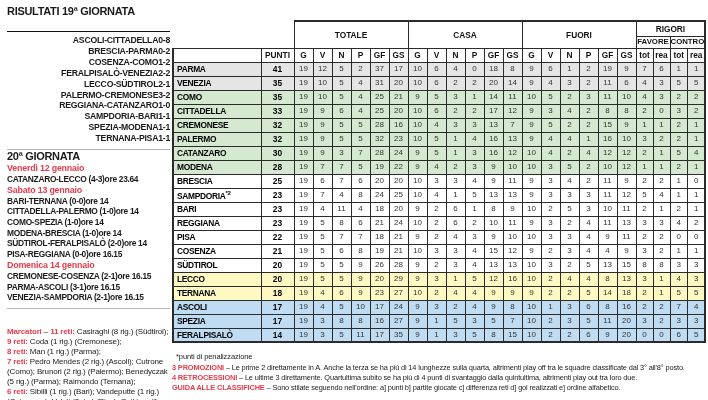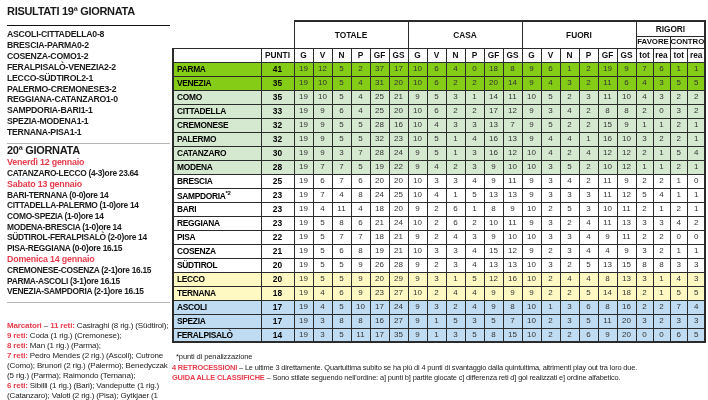--- a/index.html
+++ b/index.html
@@ -10,22 +10,22 @@
   html,body{width:708px;height:400px;}
   body{
     background:#fff;
     font-family:"Liberation Sans","DejaVu Sans",sans-serif;
     color:#1a1a1a;
     position:relative;
     overflow:hidden;
   }
   
   .left{position:absolute;left:7px;top:5px;width:163px;}
-  .sec-title{font-size:11px;font-weight:800;letter-spacing:-0.3px;padding-bottom:8px;border-bottom:1.5px solid #111;margin-bottom:3px;}
-  .result-row{display:flex;justify-content:flex-start;font-size:8.7px;font-weight:700;line-height:10.9px;letter-spacing:-0.25px;}
+  .sec-title{font-size:11px;font-weight:800;letter-spacing:-0.3px;padding-bottom:14px;border-bottom:1.5px solid #111;margin-bottom:3px;}
+  .result-row{display:flex;justify-content:flex-end;font-size:8.7px;font-weight:700;line-height:10.9px;letter-spacing:-0.25px;}
   .round-title{font-size:11px;font-weight:800;letter-spacing:-0.3px;margin-top:5px;border-top:1px solid #b5b5b5;}
   .date-line{color:var(--red);font-size:8.9px;font-weight:800;line-height:10.6px;letter-spacing:-0.2px;margin-top:1px;}
   .fixture-row{display:flex;justify-content:flex-start;font-size:8.4px;font-weight:700;line-height:10.6px;letter-spacing:-0.3px;}
   .scorers{margin-top:5px;padding-top:18px;border-top:1px solid #b5b5b5;font-size:8px;line-height:10.1px;letter-spacing:-0.15px;color:#222;}
   .scorer-entry{font-weight:400;}
   .red{color:var(--red);font-weight:800;}
   
   table.standings{position:absolute;left:172px;top:20px;border-collapse:collapse;table-layout:fixed;border:2px solid var(--border);}
   .standings th,.standings td{
     border:1px solid var(--border);
@@ -34,21 +34,21 @@
   }
   .standings thead th{font-weight:700;font-size:8.3px;color:#111;background:#fff;}
   th.spacer{border-top-style:hidden;border-left-style:hidden;background:#fff;}
   tr.group-row th{height:15px;}
   tr.favcon-row th{height:12px;font-size:7.8px;}
   tr.stats-row th{height:14px;}
   td.team{text-align:left;padding-left:3px;font-weight:700;font-size:8.4px;color:#000;letter-spacing:-0.3px;}
   td.team sup{font-size:6px;vertical-align:super;}
   td.punti{font-weight:700;font-size:8.4px;color:#000;}
   .grp{border-left-width:1.5px;}
-  tr.zone-promotion td{background:#84cc16;}
+  tr.zone-promotion td{background:#e5e5e5;}
   tr.zone-playoff td{background:#d5e8d0;}
   tr.zone-mid td{background:#ffffff;}
   tr.zone-playout td{background:#fef9c3;}
   tr.zone-relegation td{background:#bfdcf2;}
   
   .penalty-note{position:absolute;left:176px;top:352px;font-size:7.5px;color:#222;letter-spacing:-0.1px;}
   .notes{position:absolute;left:172px;top:363px;width:534px;font-size:7.4px;line-height:10px;color:#222;letter-spacing:-0.15px;}
   .note-line .lead{color:var(--red);font-weight:800;}
 </style>
 </head>
@@ -720,15 +720,16 @@
         <td class="grp">0</td>
         <td>0</td>
         <td>6</td>
         <td>5</td>
       </tr>
     </tbody>
 </table>
 
 <div class="penalty-note">*punti di penalizzazione</div>
 <div class="notes">
+    <div class="note-line"><span class="lead">3 PROMOZIONI </span><span>– Le prime 2 direttamente in A. Anche la terza se ha più di 14 lunghezze sulla quarta, altrimenti play off tra le squadre classificate dal 3° all'8° posto.</span></div>
     <div class="note-line"><span class="lead">4 RETROCESSIONI </span><span>– Le ultime 3 direttamente. Quartultima subito se ha più di 4 punti di svantaggio dalla quintultima, altrimenti play out tra loro due.</span></div>
     <div class="note-line"><span class="lead">GUIDA ALLE CLASSIFICHE </span><span>– Sono stilate seguendo nell'ordine: a] punti b] partite giocate c] differenza reti d] gol realizzati e] ordine alfabetico.</span></div>
   </div>
 
 </body></html>

